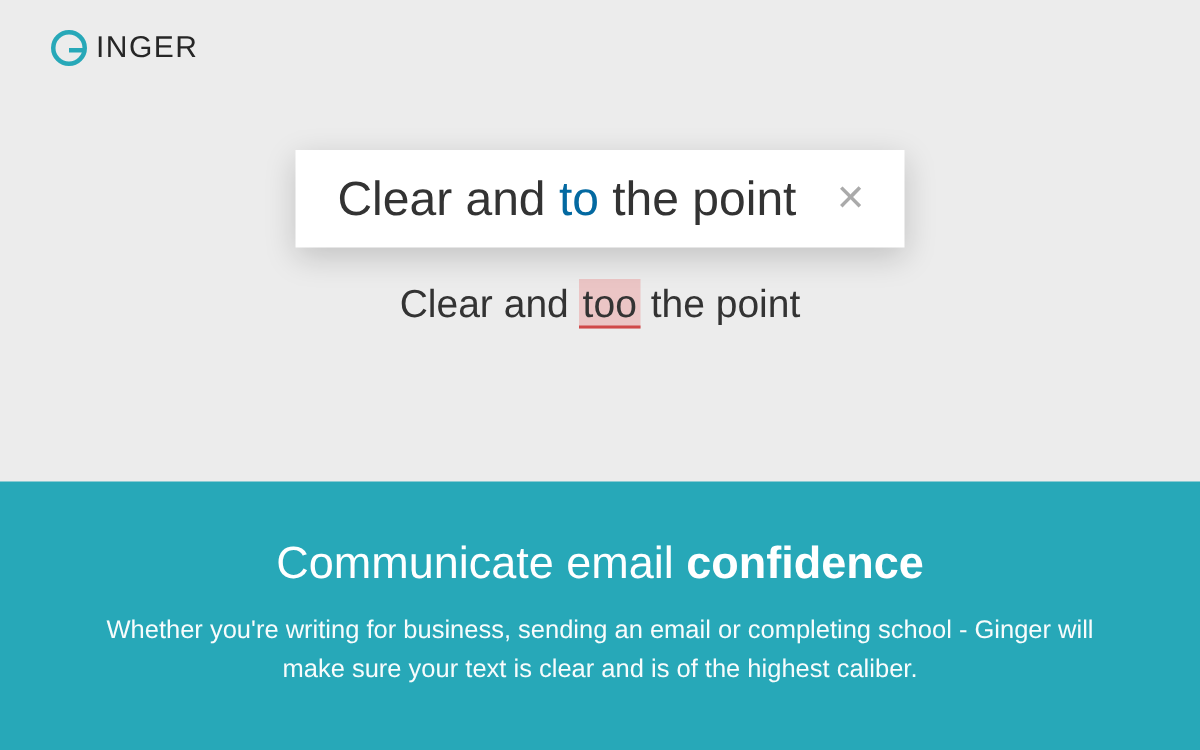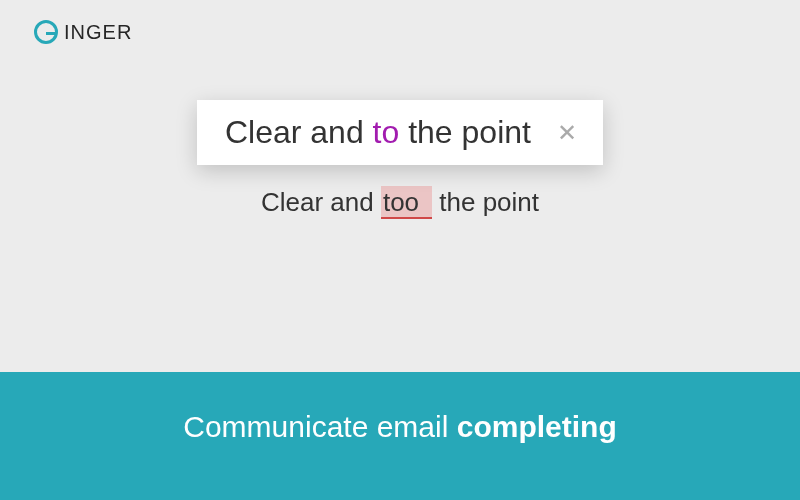--- a/index.html
+++ b/index.html
@@ -65,41 +65,41 @@
       align-items: center;
       gap: 20px;
     }
     .correction-text {
       font-size: 32px;
       font-weight: 300;
       color: #333333;
       white-space: nowrap;
     }
     .correction-highlight {
-      color: #a21caf;
+      color: #0369a1;
     }
     .close-btn {
       font-size: 24px;
       color: #aaaaaa;
       font-weight: 300;
       cursor: pointer;
       padding: 0 6px;
       line-height: 1;
     }
     .original-line {
       margin-top: 22px;
       font-size: 26px;
       font-weight: 300;
       color: #333333;
       white-space: nowrap;
     }
     .error-word {
       background: rgba(230, 80, 80, 0.25);
       border-bottom: 2px solid #d04848;
-      padding: 1px 13px 0px 2px;
+      padding: 1px 2px 0px 2px;
       text-align: center;
     }
     .footer {
       position: absolute;
       bottom: 0;
       left: 0;
       width: 100%;
       background: #27a8b8;
       color: #ffffff;
       text-align: center;
@@ -130,14 +130,15 @@
 
 <div class="main-area">
   <div class="correction-box">
     <span class="correction-text"><span>Clear and </span><span class="correction-highlight">to</span><span> the point</span></span>
     <span class="close-btn">✕</span>
   </div>
   <div class="original-line"><span>Clear and </span><span class="error-word">too</span><span> the point</span></div>
 </div>
 
 <div class="footer">
-  <div class="footer-title"><span>Communicate email </span><span class="bold">completing</span></div>
+  <div class="footer-title"><span>Communicate email </span><span class="bold">confidence</span></div>
+  <div class="footer-body">Whether you're writing for business, sending an email or completing school - Ginger will make sure your text is clear and is of the highest caliber.</div>
 </div>
 
 </body></html>

